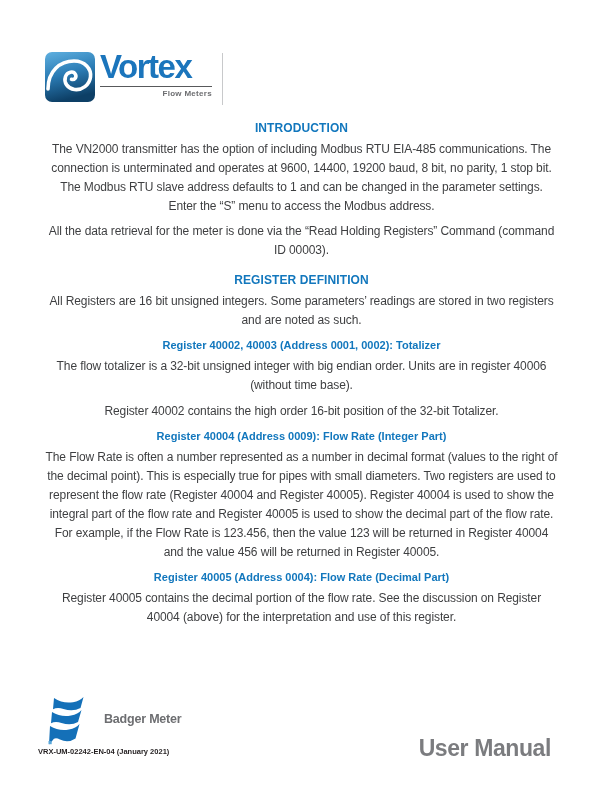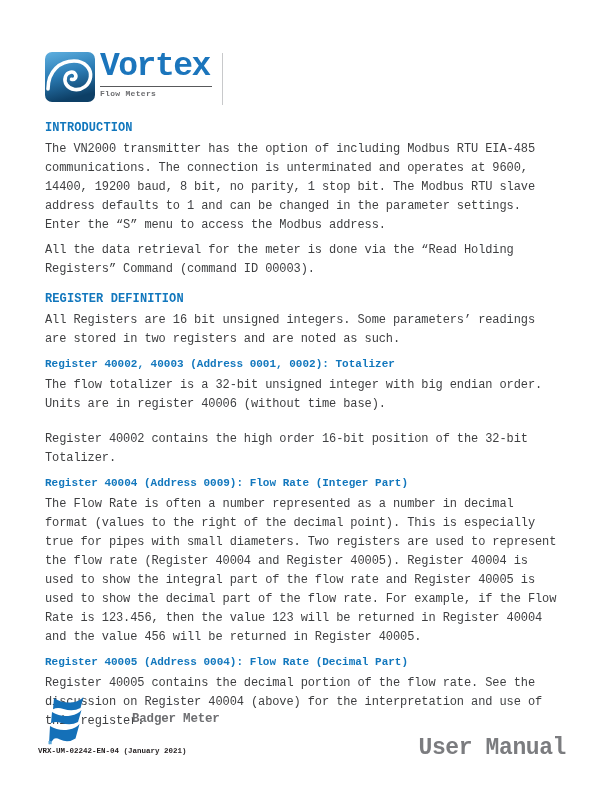--- a/index.html
+++ b/index.html
@@ -1,66 +1,66 @@
 <!DOCTYPE html>
 <html><head>
 <meta charset="utf-8">
 <style>
   * { margin:0; padding:0; box-sizing:border-box; }
   html,body { background:#ffffff; }
   .page {
     position:relative; width:612px; height:792px; background:#ffffff;
-    font-family:Liberation Mono, monospace; overflow:hidden;
+    font-family:Liberation Sans, sans-serif; overflow:hidden;
   }
 
   
   .header { position:absolute; left:45px; top:52px; right:45px; height:56px; display:flex; align-items:flex-start; }
   .vortex-mark { display:flex; align-items:flex-start; }
   .vortex-icon-svg { display:block; }
   .wordmark { margin-left:5px; width:112px; }
   .vortex-text {
     font-size:33px; font-weight:bold; color:#1b75bc; line-height:34px;
     letter-spacing:-1.5px; margin-top:-2px;
   }
   .wordmark-rule { height:1px; background:#58595b; margin-top:2px; }
-  .tagline { font-size:8px; font-weight:bold; color:#6d6e71; margin-top:2px; letter-spacing:0.3px; }
+  .tagline { font-size:8px; font-weight:bold; color:#6d6e71; margin-top:2px; letter-spacing:0.3px;text-align:right; }
   .vdiv { width:1px; background:#c8c9cb; height:52px; margin-left:10px; margin-top:1px; }
   .product { margin-left:9px; padding-top:4px; }
   .product-title { font-size:17px; font-weight:bold; color:#58595b; line-height:20px; letter-spacing:-0.2px; }
   .product-subtitle { font-size:11px; font-weight:bold; color:#6d6e71; margin-top:12px; }
 
   
-  .main { position:absolute; left:45px; right:54px; top:121px; }
+  .main { position:absolute; left:45px; right:54px; top:121px;text-align:center; }
   .section-heading {
     font-size:12px; font-weight:bold; color:#1277bd; letter-spacing:0.1px;
     margin:0 0 5px 0; line-height:14px;
   }
   .section-heading.spaced { margin-top:13px; }
   .sub-heading {
     font-size:11px; font-weight:bold; color:#1277bd;
     margin:9px 0 6px 0; line-height:12px;
   }
   .body-p {
     font-size:12px; line-height:19px; color:#3e3f41;
     letter-spacing:-0.1px; margin:0 0 6px 0;
   }
-  .body-p.tight { margin-bottom:16px; }
+  .body-p.tight { margin-bottom:7px; }
 
   
   .footer-logo { position:absolute; left:47px; top:696px; }
   .company-name {
     position:absolute; left:104px; top:712px;
-    font-size:12.5px; font-weight:bold; color:#6d6e71; letter-spacing:-0.2px;margin-left:28px;
+    font-size:12.5px; font-weight:bold; color:#6d6e71; letter-spacing:-0.2px;
   }
   .doc-number {
     position:absolute; left:38px; top:747px;
     font-size:7.5px; font-weight:bold; color:#231f20; letter-spacing:0px;
   }
   .doc-type {
-    position:absolute; right:46px; top:735px;
+    position:absolute; right:61px; top:735px;
     font-size:23px; font-weight:bold; color:#7b7c7f; letter-spacing:-0.4px;
   }
 </style>
 </head>
 <body>
 
 <div class="page">
 
   <div class="header">
     <div class="vortex-mark">

